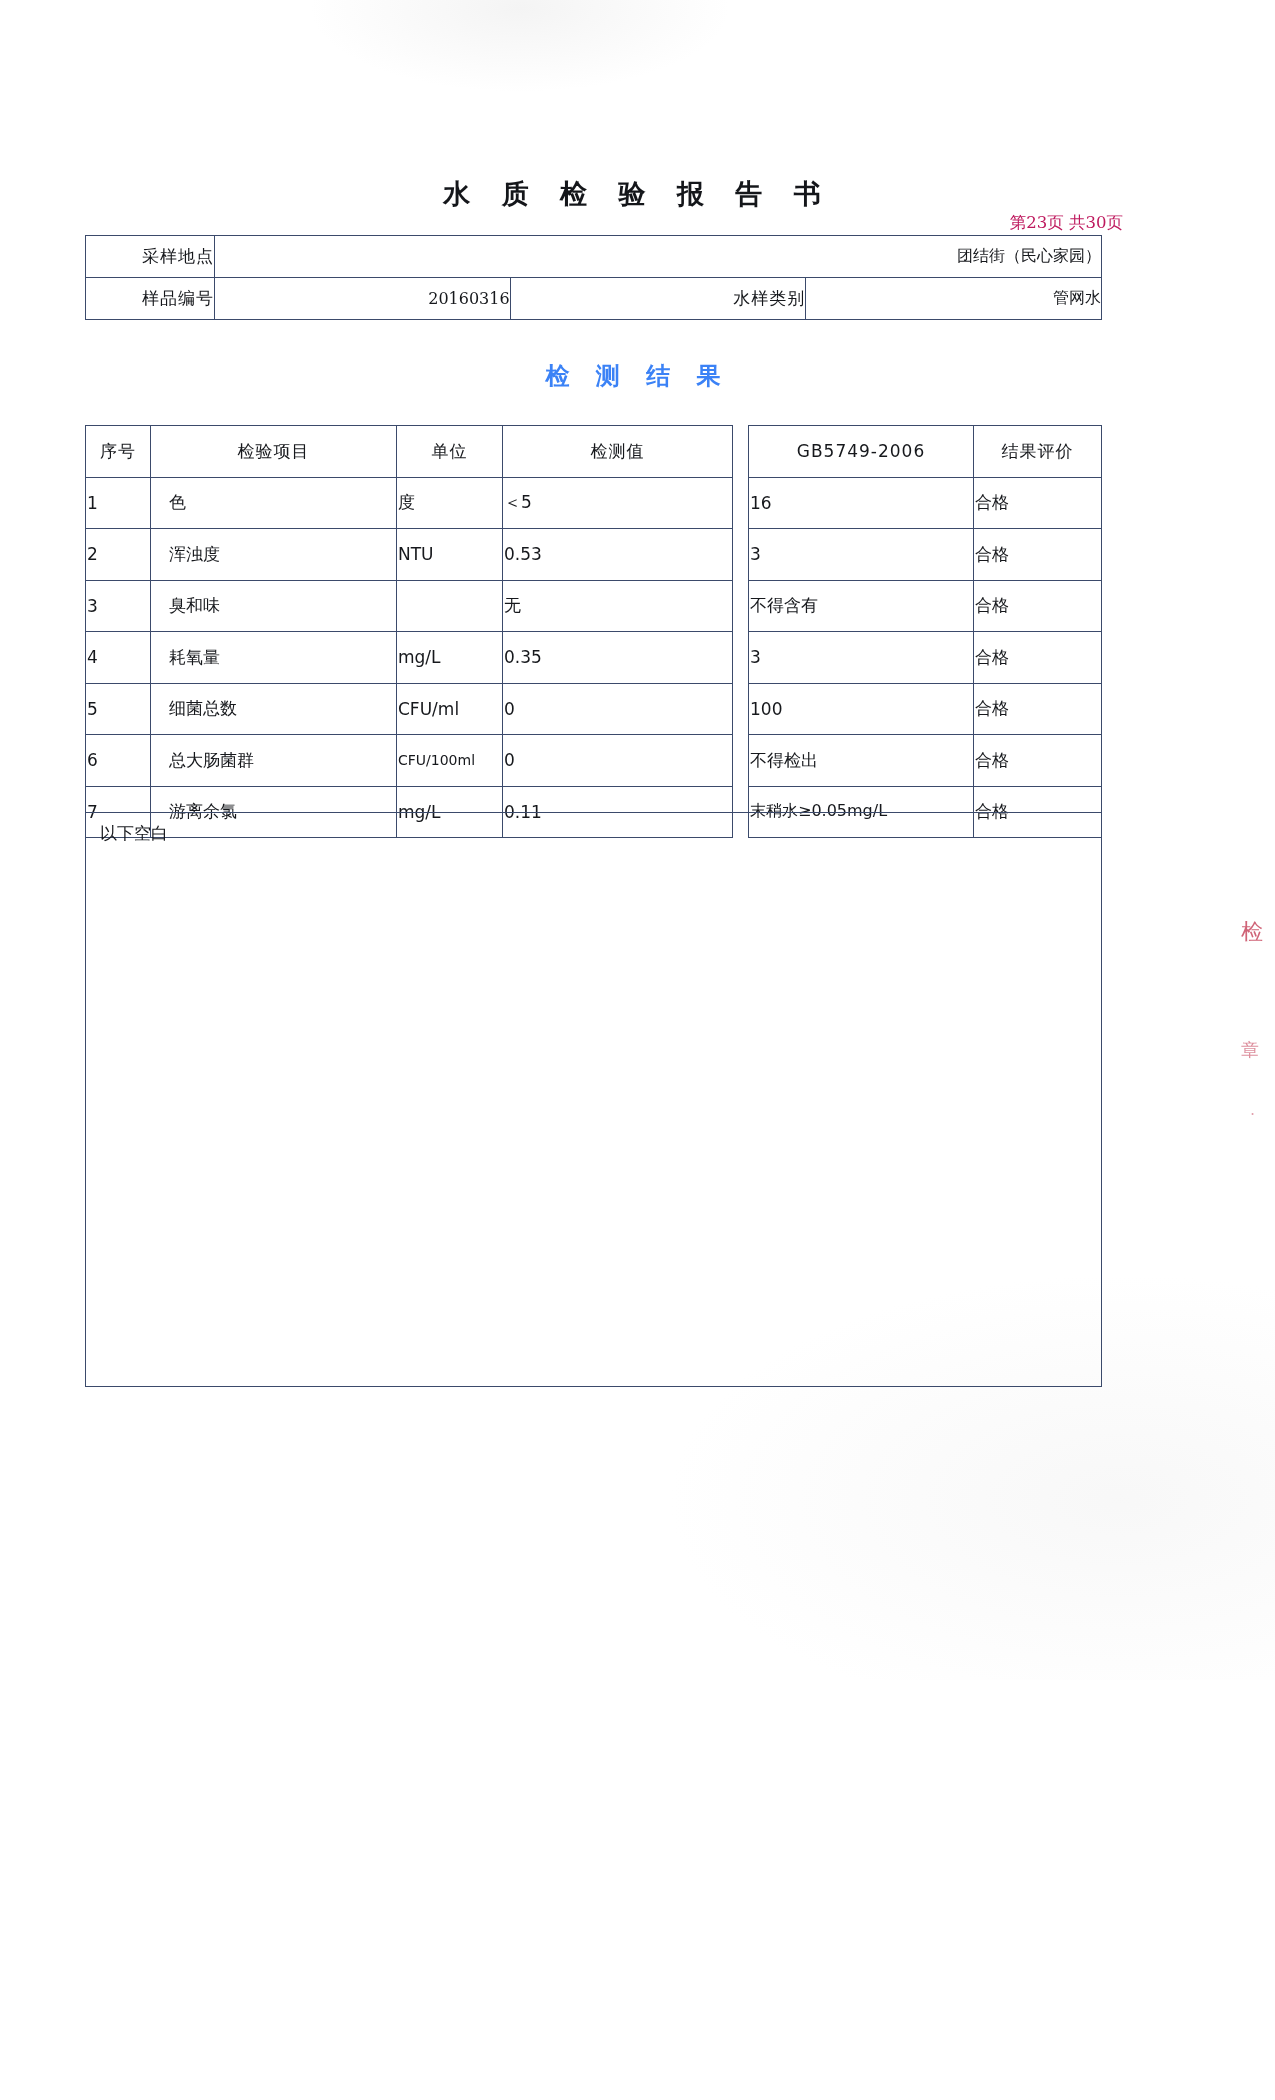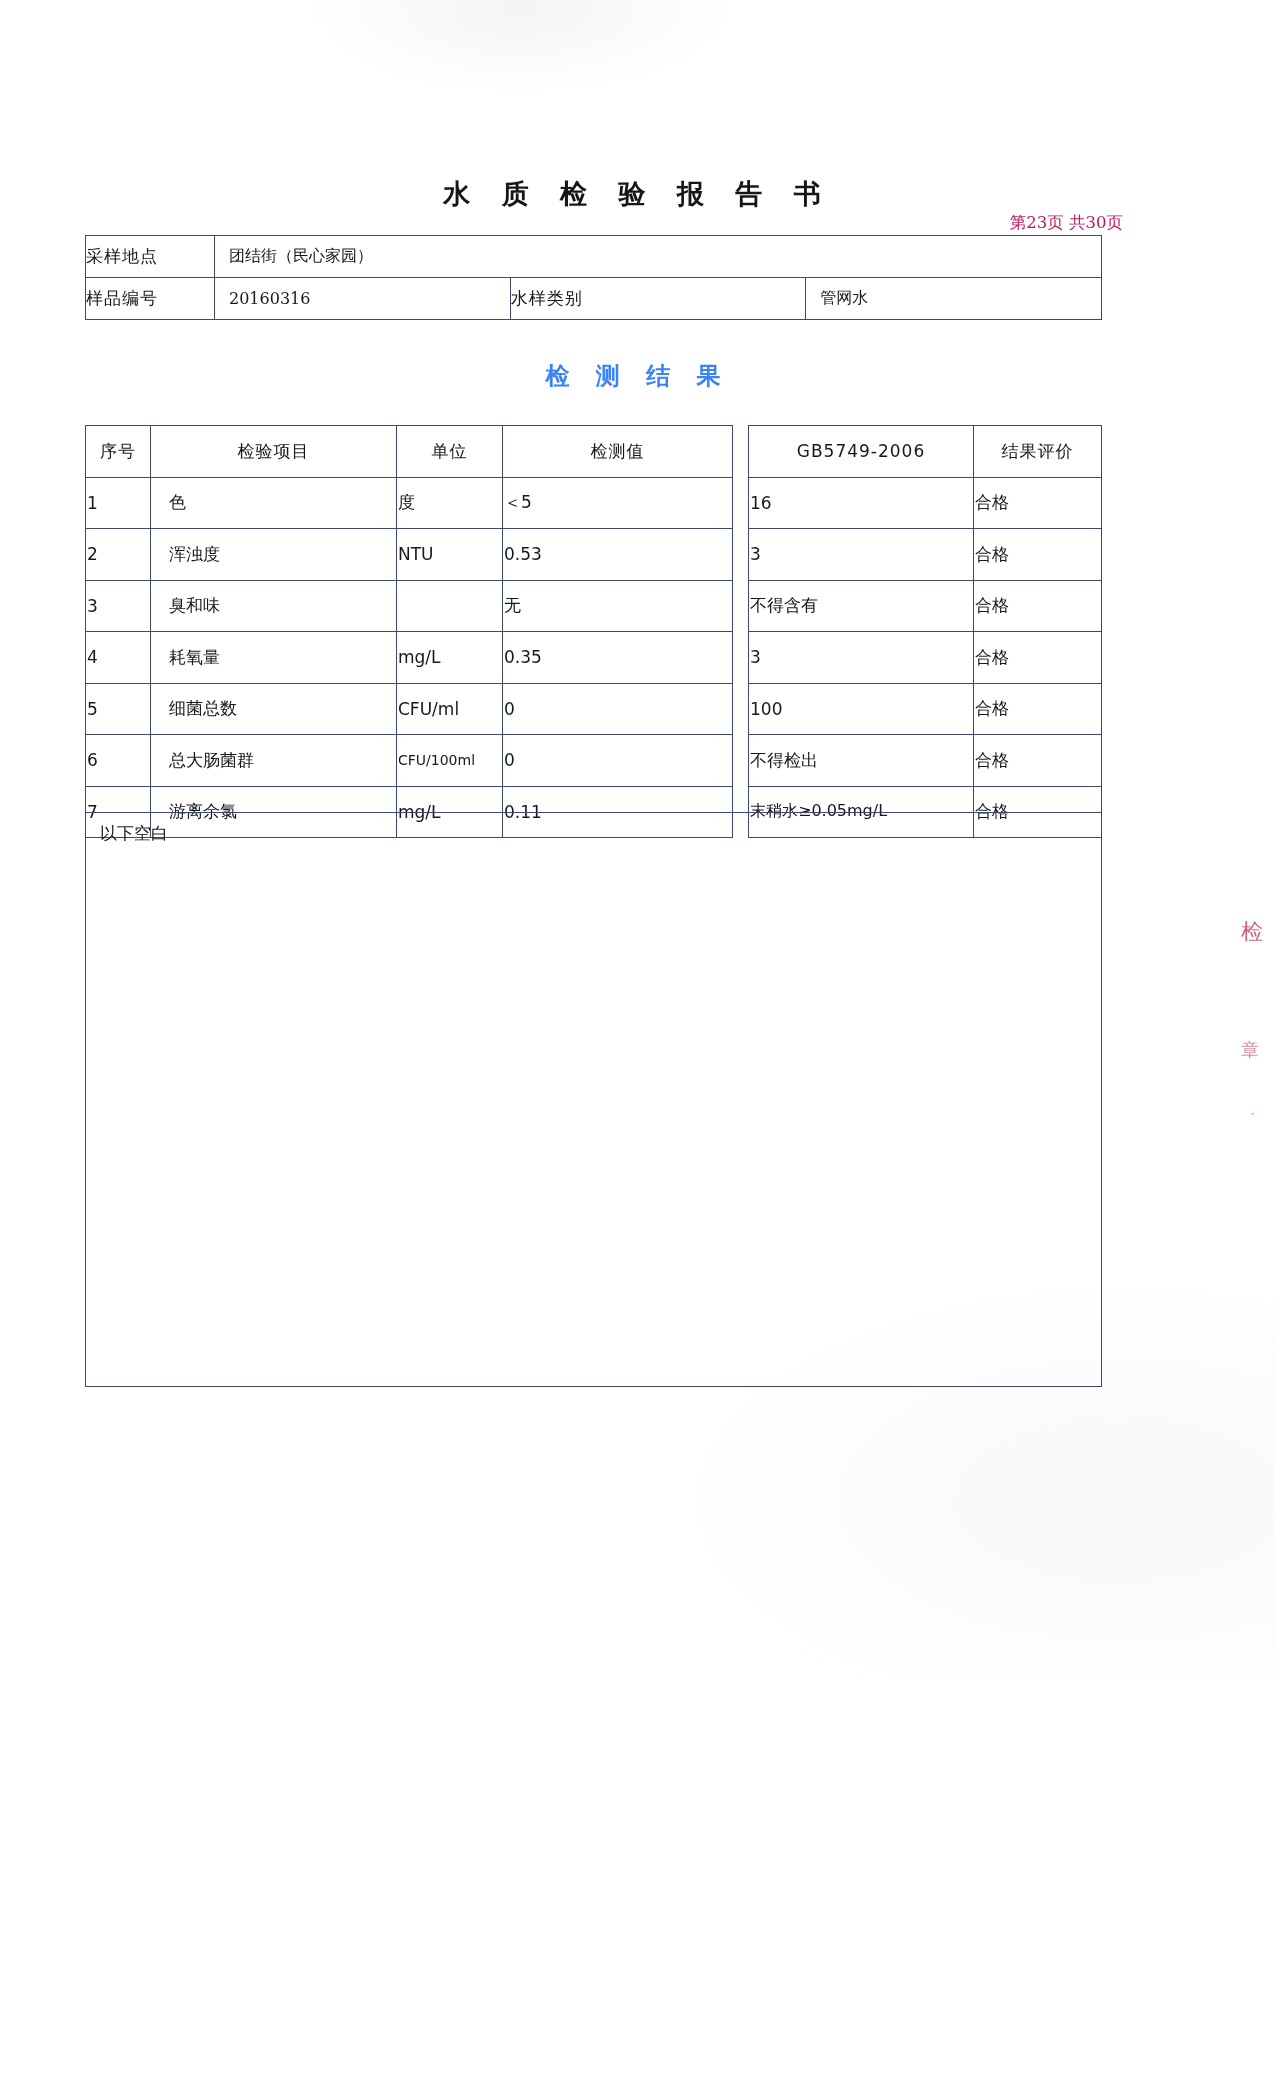--- a/index.html
+++ b/index.html
@@ -62,28 +62,29 @@
   }
   .info-table td {
     border: 1px solid #3b4a6b;
     height: 41px;
     font-size: 17px;
     color: #16181c;
     padding: 0 0 0 10px;
     font-family: "DejaVu Sans", sans-serif;
   }
   .info-table td.lbl {
-    text-align: left;
+    text-align: right;
     padding-left: 0;
     letter-spacing: 1px;
   }
   .info-table td.val {
     padding-left: 14px;
     font-family: "DejaVu Serif", serif;
     font-size: 16px;
+    text-align: right;
   }
 
   .subtitle {
     position: absolute;
     left: 0;
     top: 360px;
     width: 1275px;
     text-align: center;
     font-size: 24px;
     letter-spacing: 9px;

